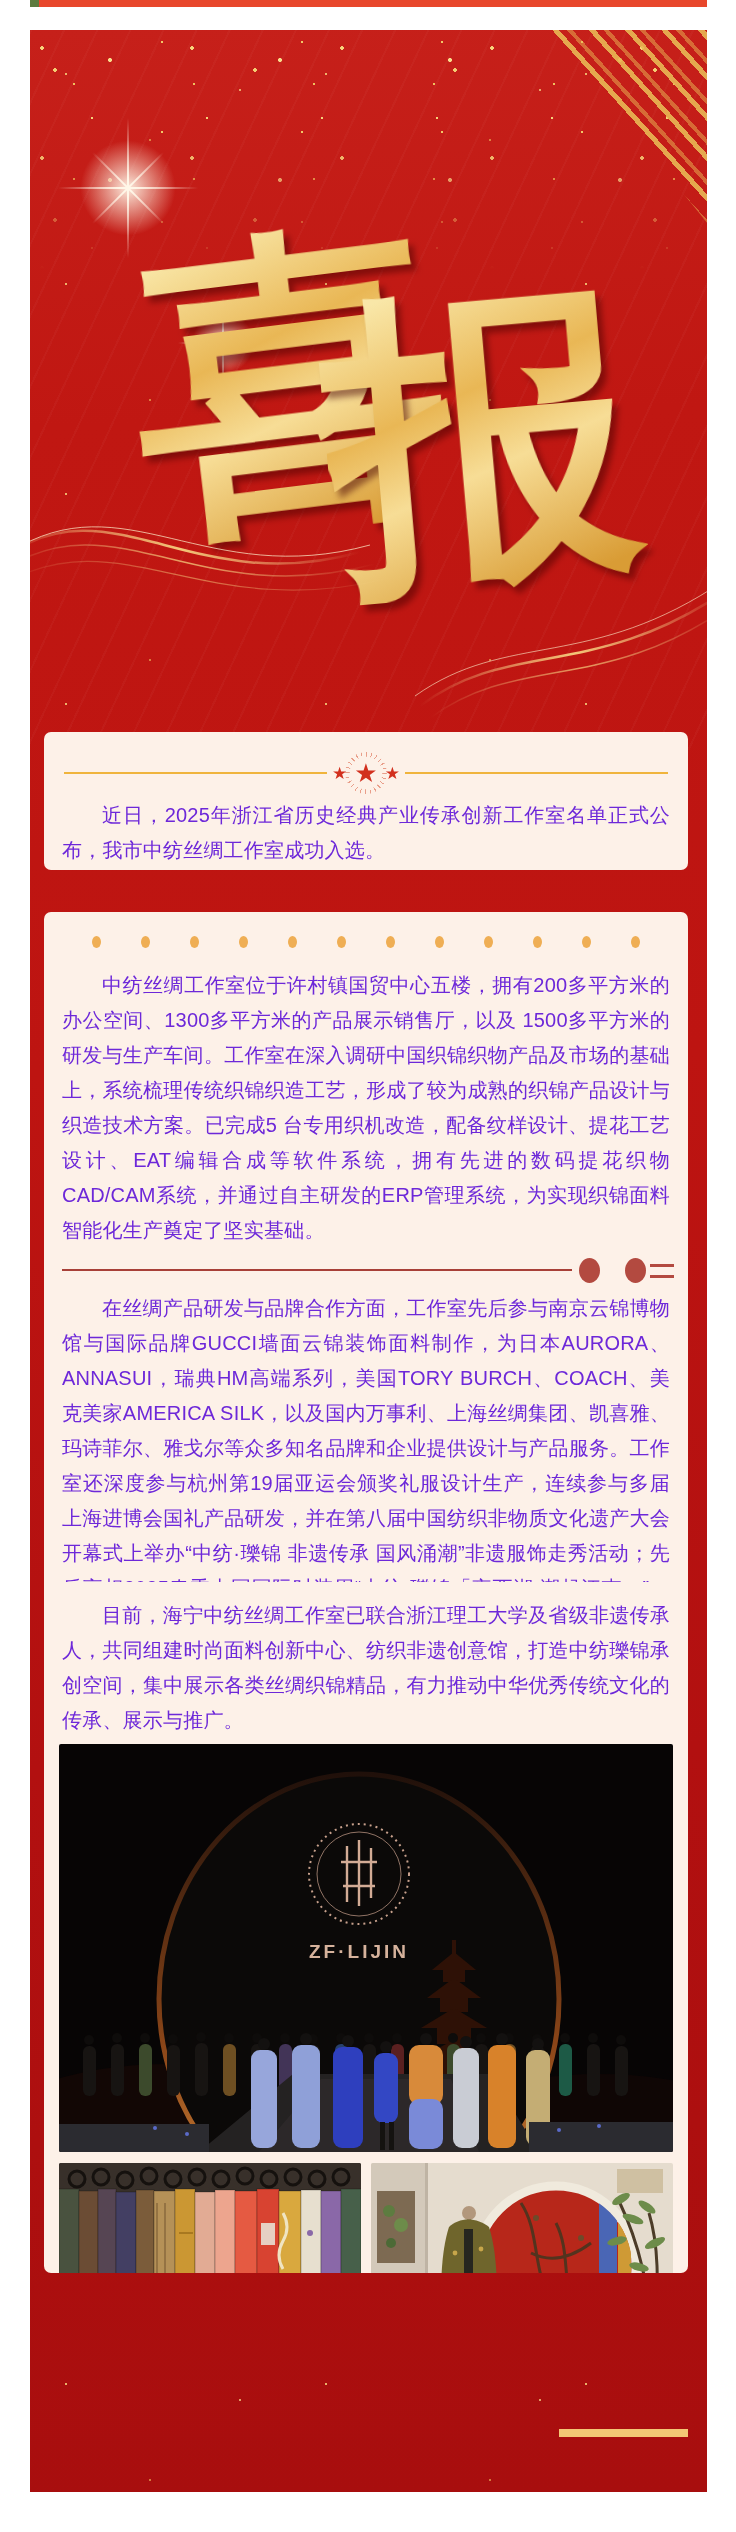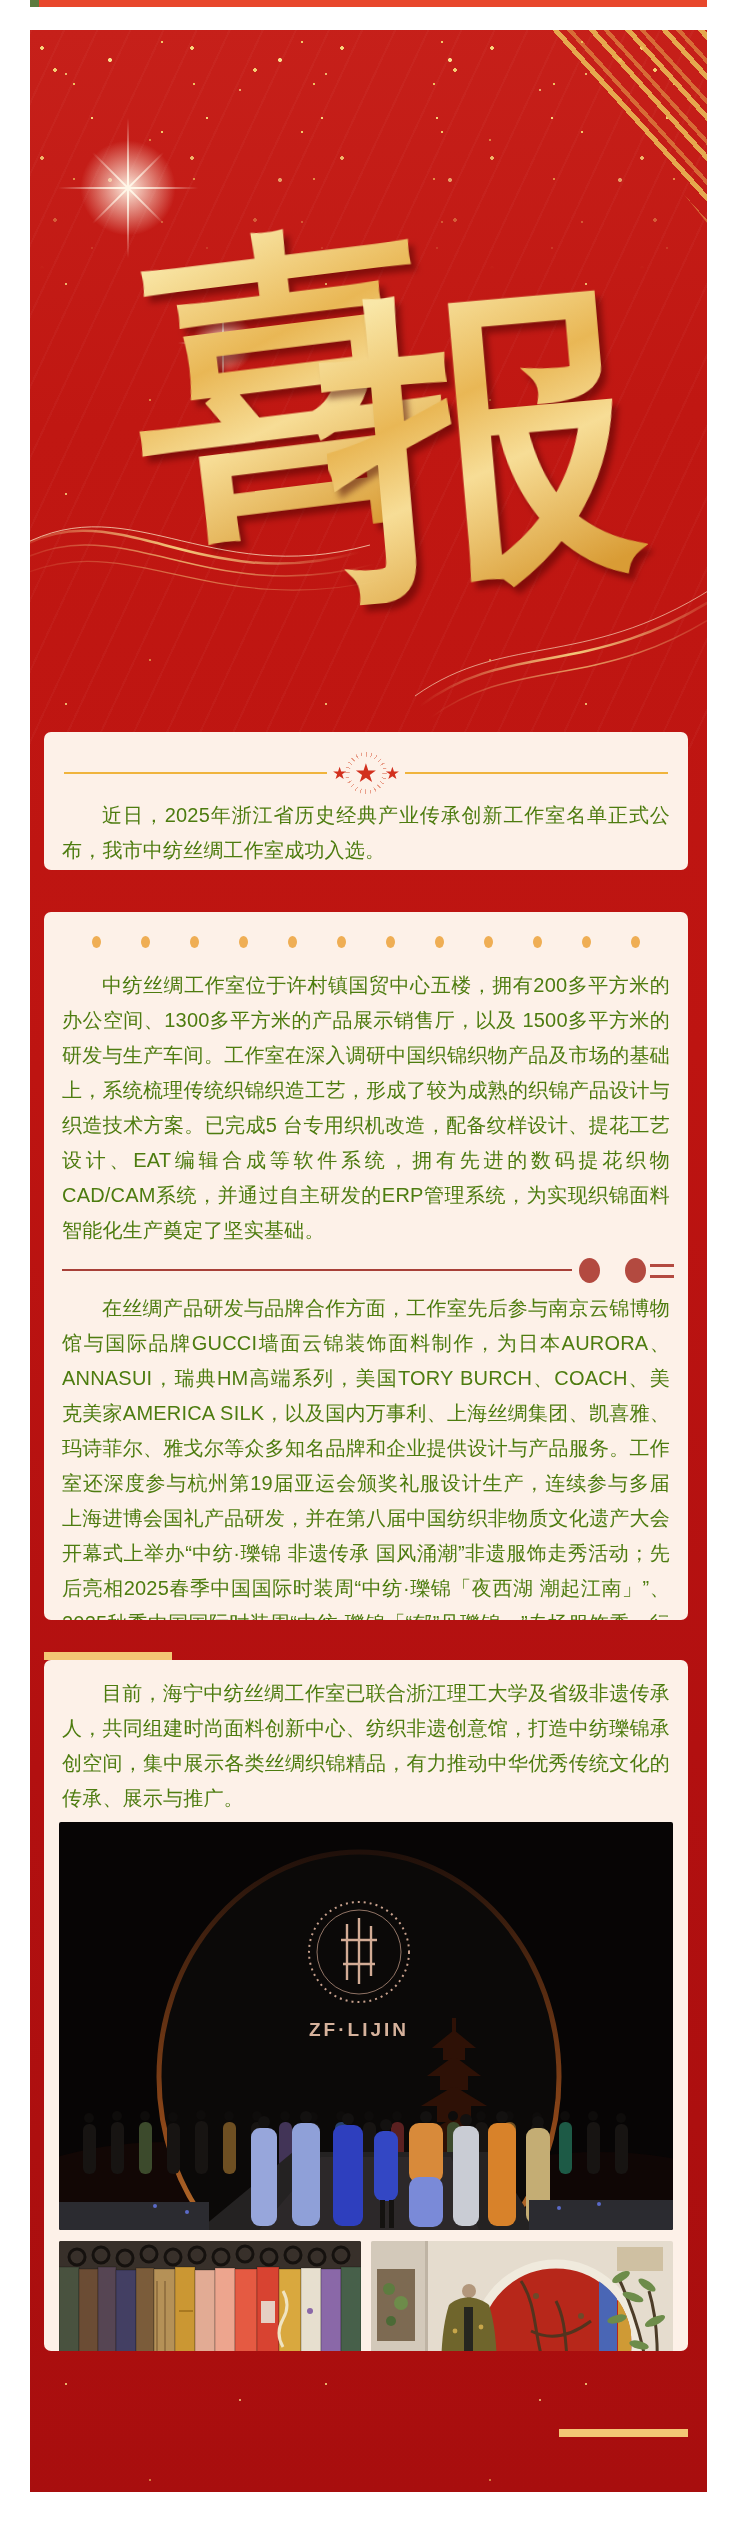--- a/index.html
+++ b/index.html
@@ -71,25 +71,25 @@
     -webkit-background-clip:text;background-clip:text;color:transparent;
     filter:drop-shadow(5px 7px 3px rgba(70,0,0,.5));}
   .char-xi{left:104px;top:196px;transform:rotate(-7deg);}
   .char-bao{left:296px;top:252px;transform:rotate(-5deg);}
 
   .swoosh{position:absolute;left:0;top:430px;width:677px;height:272px;}
 
   
   .card{position:absolute;left:14px;width:644px;background:#fdf1e8;border-radius:7px;
         overflow:hidden;z-index:3;}
-  .card p{margin:0 18px;font-size:20px;line-height:35px;color:#4d7c0f;text-align:justify;
+  .card p{margin:0 18px;font-size:20px;line-height:35px;color:#6d28d9;text-align:justify;
           text-indent:2em;letter-spacing:.2px;}
   .card1{top:702px;height:138px;}
   .card2{top:882px;height:708px;}
-  .card3{top:1630px;height:691px;}
+  .card3{top:1552px;height:691px;}
 
   
   .divider1{display:flex;align-items:center;margin:28px 20px 0;height:26px;}
   .d1-line{flex:1;height:2px;background:#f0b43c;}
   .star{color:#d2301e;margin:0 5px;line-height:1;}
   .star.small{font-size:17px;}
   .star.big{font-size:26px;position:relative;margin:0 2px;}
   .star.big::before{content:"";position:absolute;inset:-8px -9px;border-radius:50%;
     background:repeating-conic-gradient(rgba(216,90,60,.55) 0 3deg,transparent 3deg 15deg);
     -webkit-mask:radial-gradient(circle,transparent 54%,#000 56%,#000 74%,transparent 76%);

